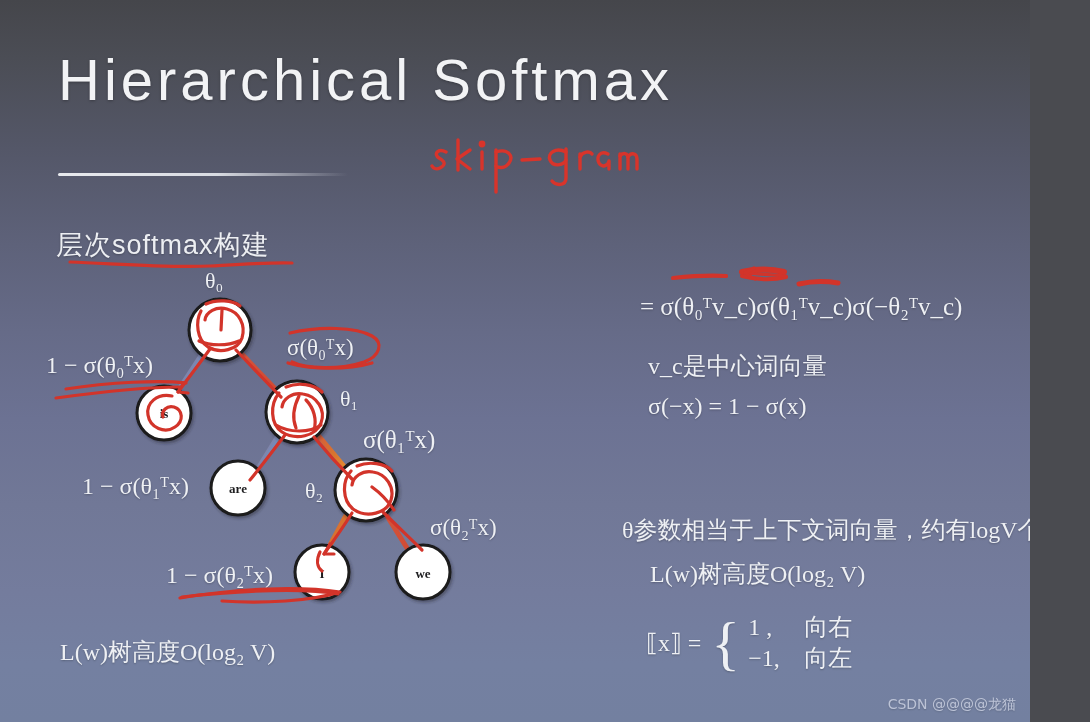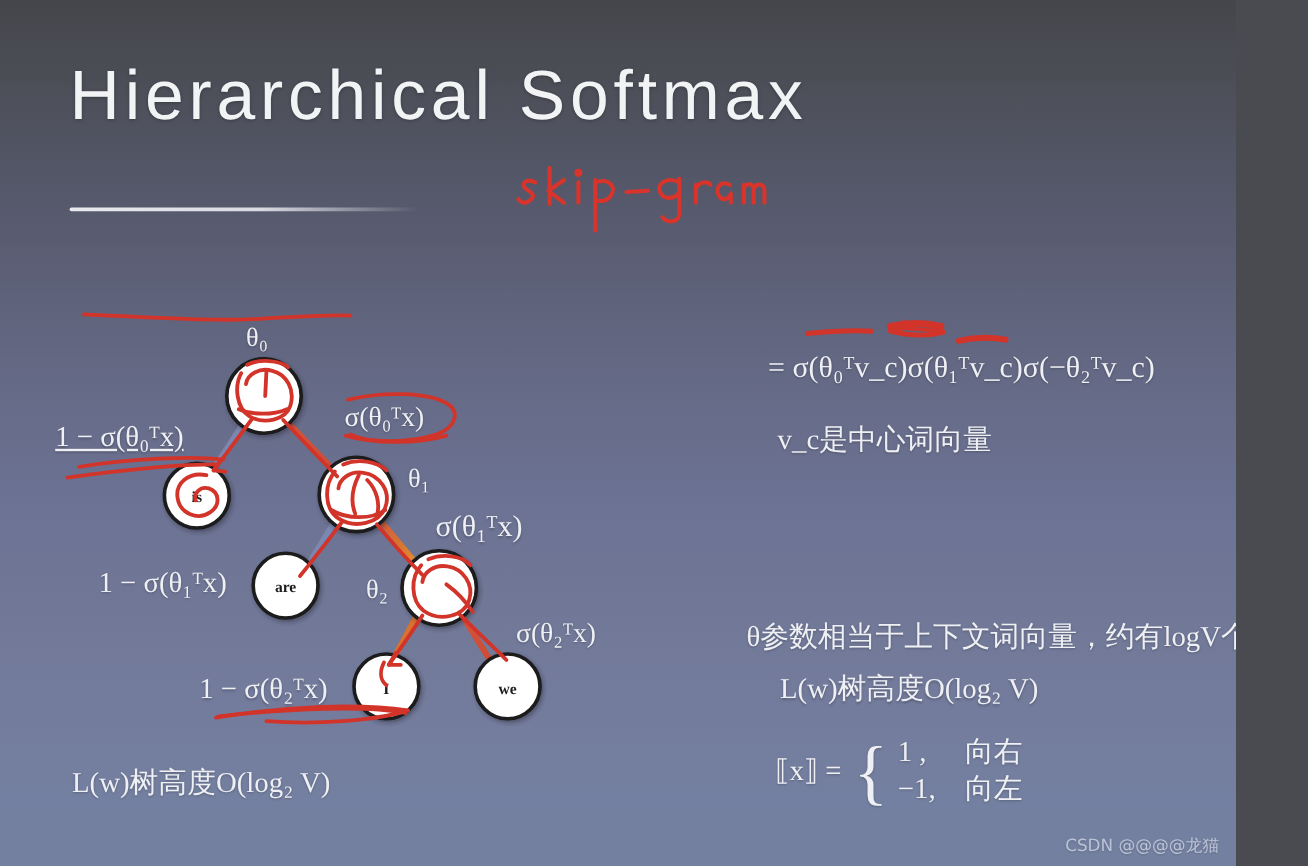--- a/index.html
+++ b/index.html
@@ -57,21 +57,21 @@
   .math{
     font-family:"Liberation Serif","DejaVu Serif",serif;
     color:#eef0f4;white-space:nowrap;
     text-shadow:0 1px 2px rgba(0,0,0,.25);
   }
   .cn{font-family:Liberation Sans, sans-serif;font-style:normal;}
   
   #lbl-t0 {position:absolute;left:205px;top:268px;font-size:22px;}
   #lbl-t1 {position:absolute;left:340px;top:386px;font-size:22px;}
   #lbl-t2 {position:absolute;left:305px;top:478px;font-size:22px;}
-  #lbl-l0 {position:absolute;left:46px;top:352px;font-size:24px;text-decoration:underline;}
+  #lbl-l0 {position:absolute;left:46px;top:352px;font-size:24px;}
   #lbl-r0 {position:absolute;left:287px;top:335px;font-size:23px;}
   #lbl-l1 {position:absolute;left:82px;top:473px;font-size:24px;}
   #lbl-r1 {position:absolute;left:363px;top:426px;font-size:25px;}
   #lbl-l2 {position:absolute;left:166px;top:562px;font-size:24px;}
   #lbl-r2 {position:absolute;left:430px;top:515px;font-size:23px;}
   #tree-foot{position:absolute;left:60px;top:636px;font-size:24px;}
   
   #eq1{position:absolute;left:588px;top:246px;font-size:25px;}
   #eq2{position:absolute;left:640px;top:293px;font-size:25px;}
   #note1{position:absolute;left:648px;top:350px;font-size:24px;}
@@ -126,20 +126,21 @@
     <path d="M150 28 L150 43"></path>
     <path d="M150 31 C153 25, 160 25, 162 28"></path>
 
     <path d="M178 28 C170 24, 166 31, 169 37 C172 42, 178 40, 179 35 L179 43"></path>
 
     <path d="M190 43 L190 28"></path>
     <path d="M190 30 C193 26, 198 27, 198 32 L198 43"></path>
     <path d="M198 31 C201 26, 207 27, 207 33 L207 43"></path>
   </svg>
 
+  <div id="section-heading">层次softmax构建</div>
   <svg id="heading-underline" viewBox="0 0 240 26" fill="none" stroke="#d2342a" stroke-width="3.2" stroke-linecap="round">
     <path d="M10 7 C60 9, 110 13, 150 11 C185 9, 215 7, 232 8"></path>
   </svg>
 
   <svg id="tree" viewBox="0 0 560 360">
     <defs>
       <linearGradient id="gradBlue" x1="0" y1="0" x2="1" y2="1">
         <stop offset="0%" stop-color="#d4553c"></stop>
         <stop offset="55%" stop-color="#6f8ec0"></stop>
         <stop offset="100%" stop-color="#2f9bd8"></stop>
@@ -194,20 +195,21 @@
   <div class="math" id="lbl-r0">σ(θ₀ᵀx)</div>
   <div class="math" id="lbl-l1">1 − σ(θ₁ᵀx)</div>
   <div class="math" id="lbl-r1">σ(θ₁ᵀx)</div>
   <div class="math" id="lbl-l2">1 − σ(θ₂ᵀx)</div>
   <div class="math" id="lbl-r2">σ(θ₂ᵀx)</div>
 
   <div class="math" id="tree-foot">L(w)树高度O(log₂ V)</div>
 
   <div class="math" id="eq2">= σ(θ₀ᵀv_c)σ(θ₁ᵀv_c)σ(−θ₂ᵀv_c)</div>
   <div class="math" id="note1">v_c是中心词向量</div>
+  <div class="math" id="note2">σ(−x) = 1 − σ(x)</div>
   <div class="math" id="note3">θ参数相当于上下文词向量，约有logV个</div>
   <div class="math" id="note4">L(w)树高度O(log₂ V)</div>
 
   <div id="bracket-block" class="math">
     <span class="lhs">⟦x⟧ =</span>
     <span class="brace">{</span>
     <span class="rows">
       <div>
         <span class="num">1 ,</span>
         <span class="cn">向右</span>

